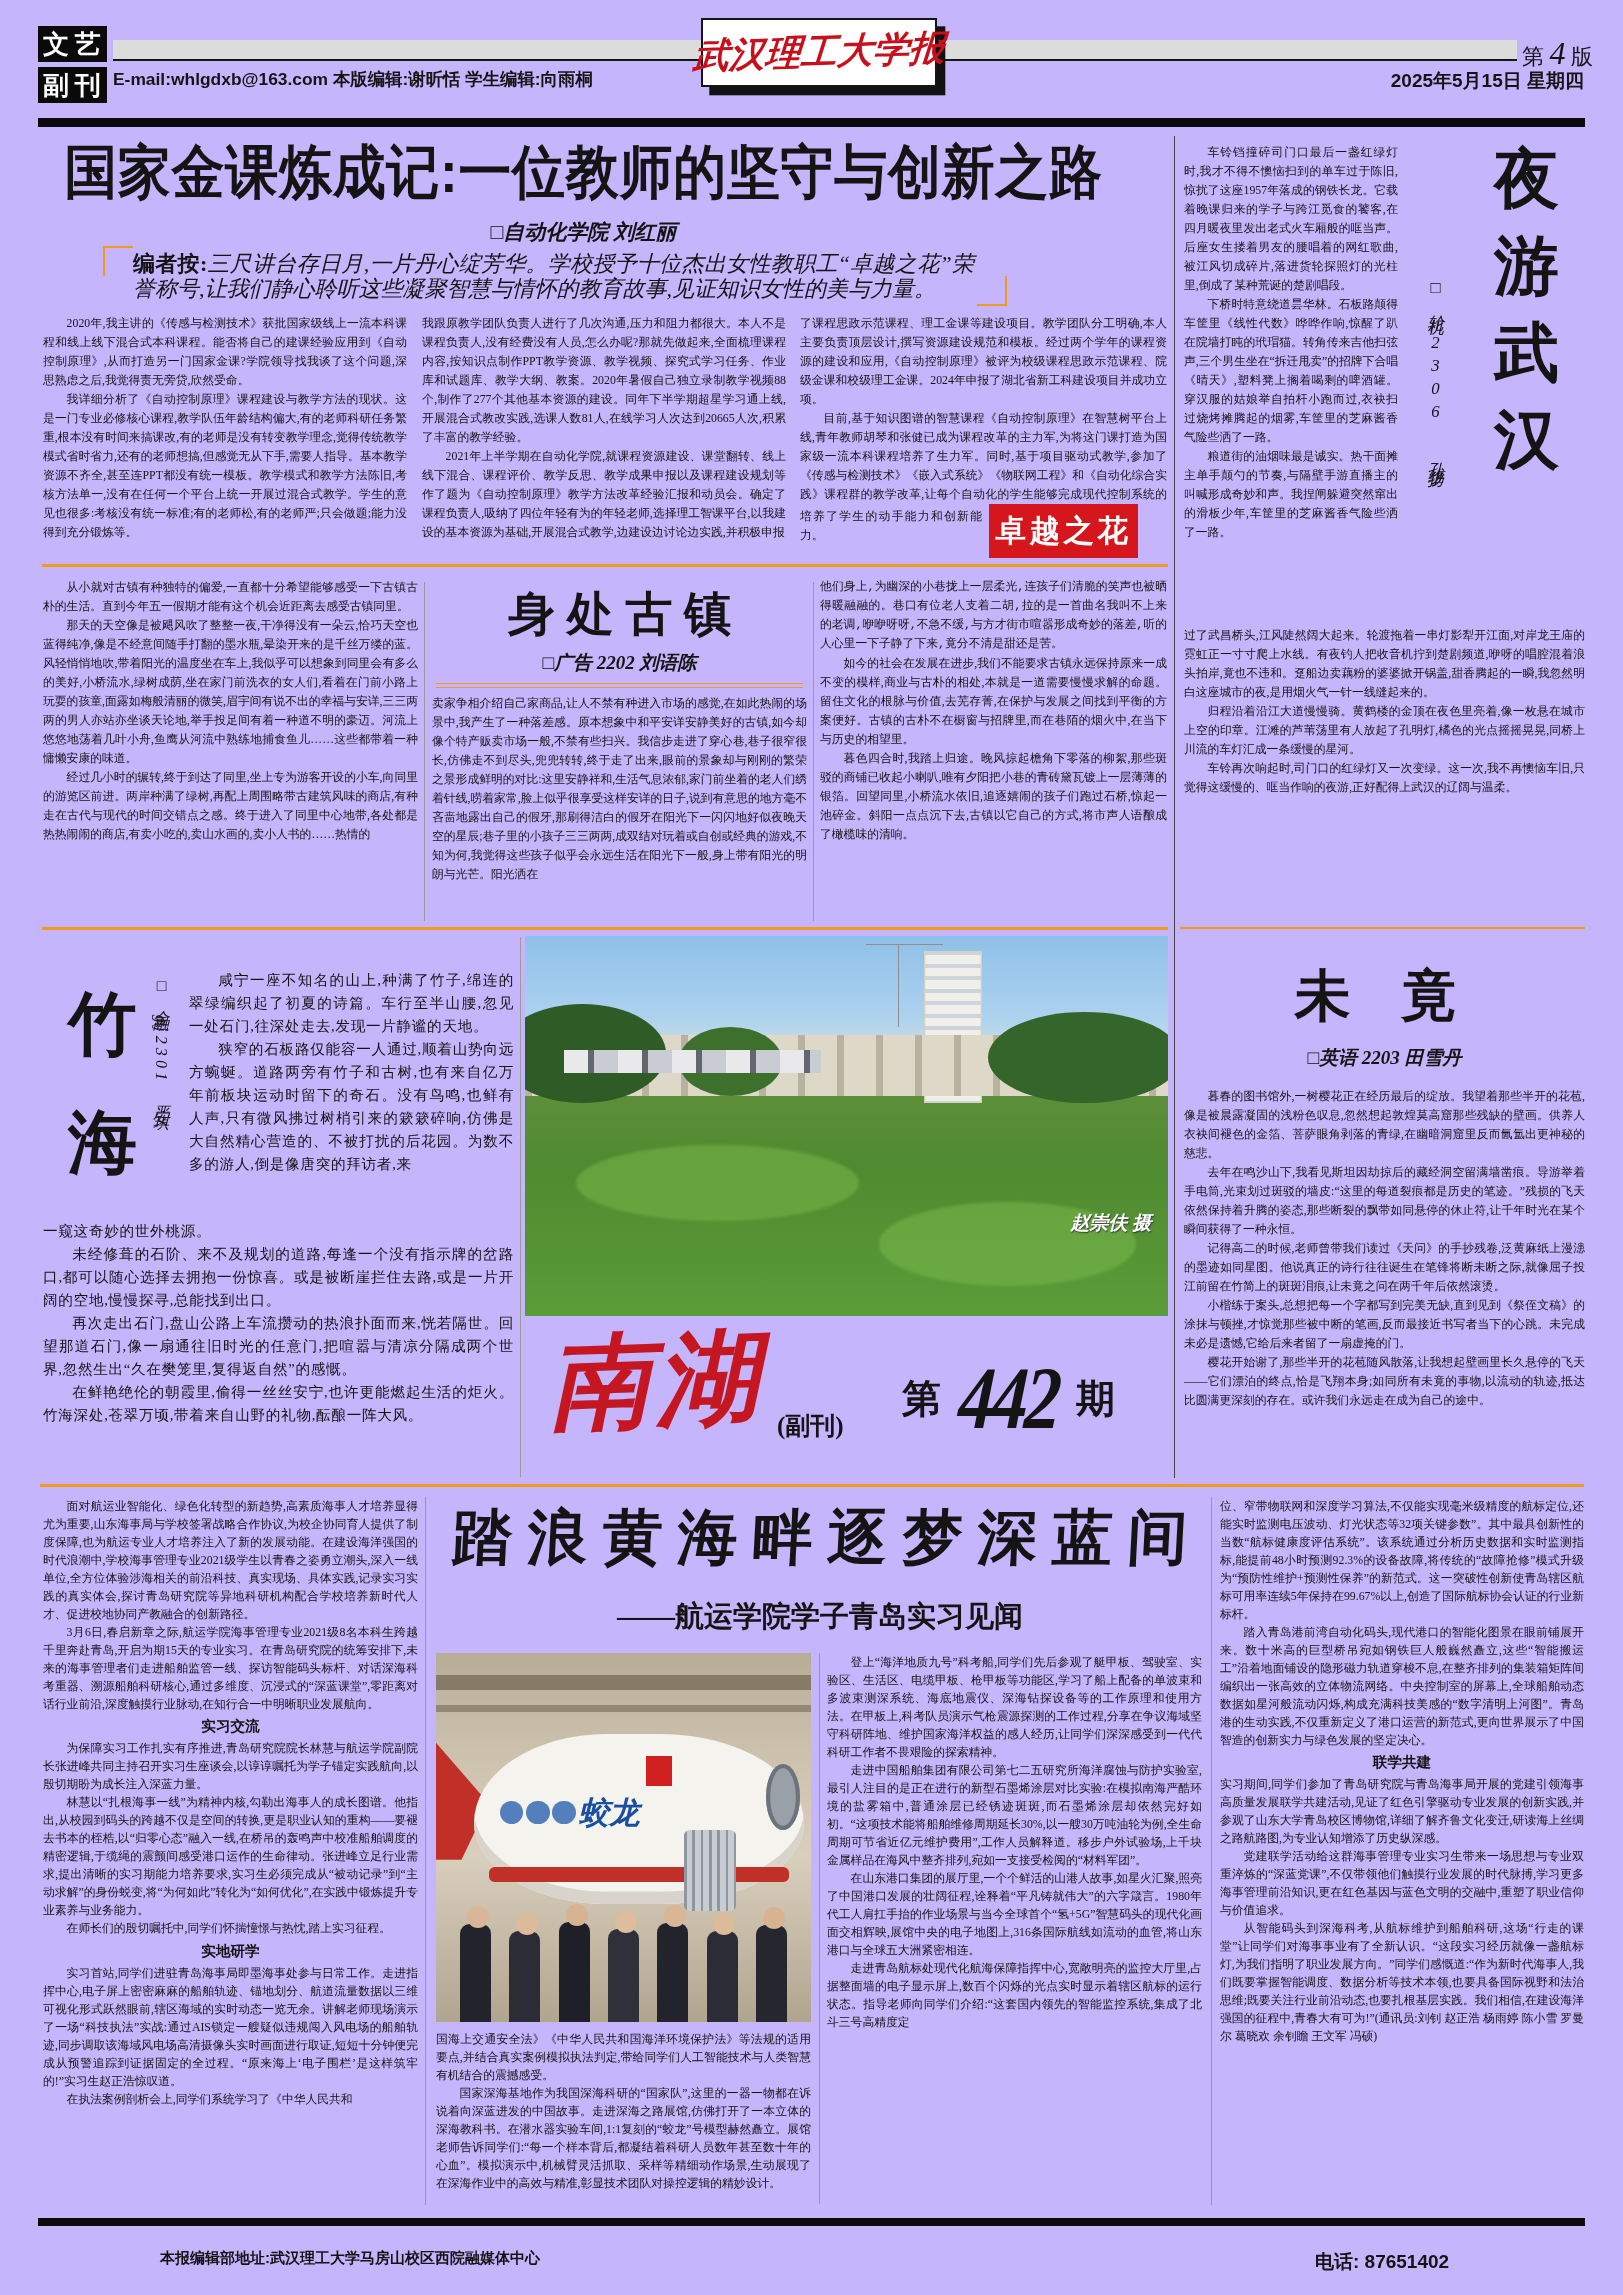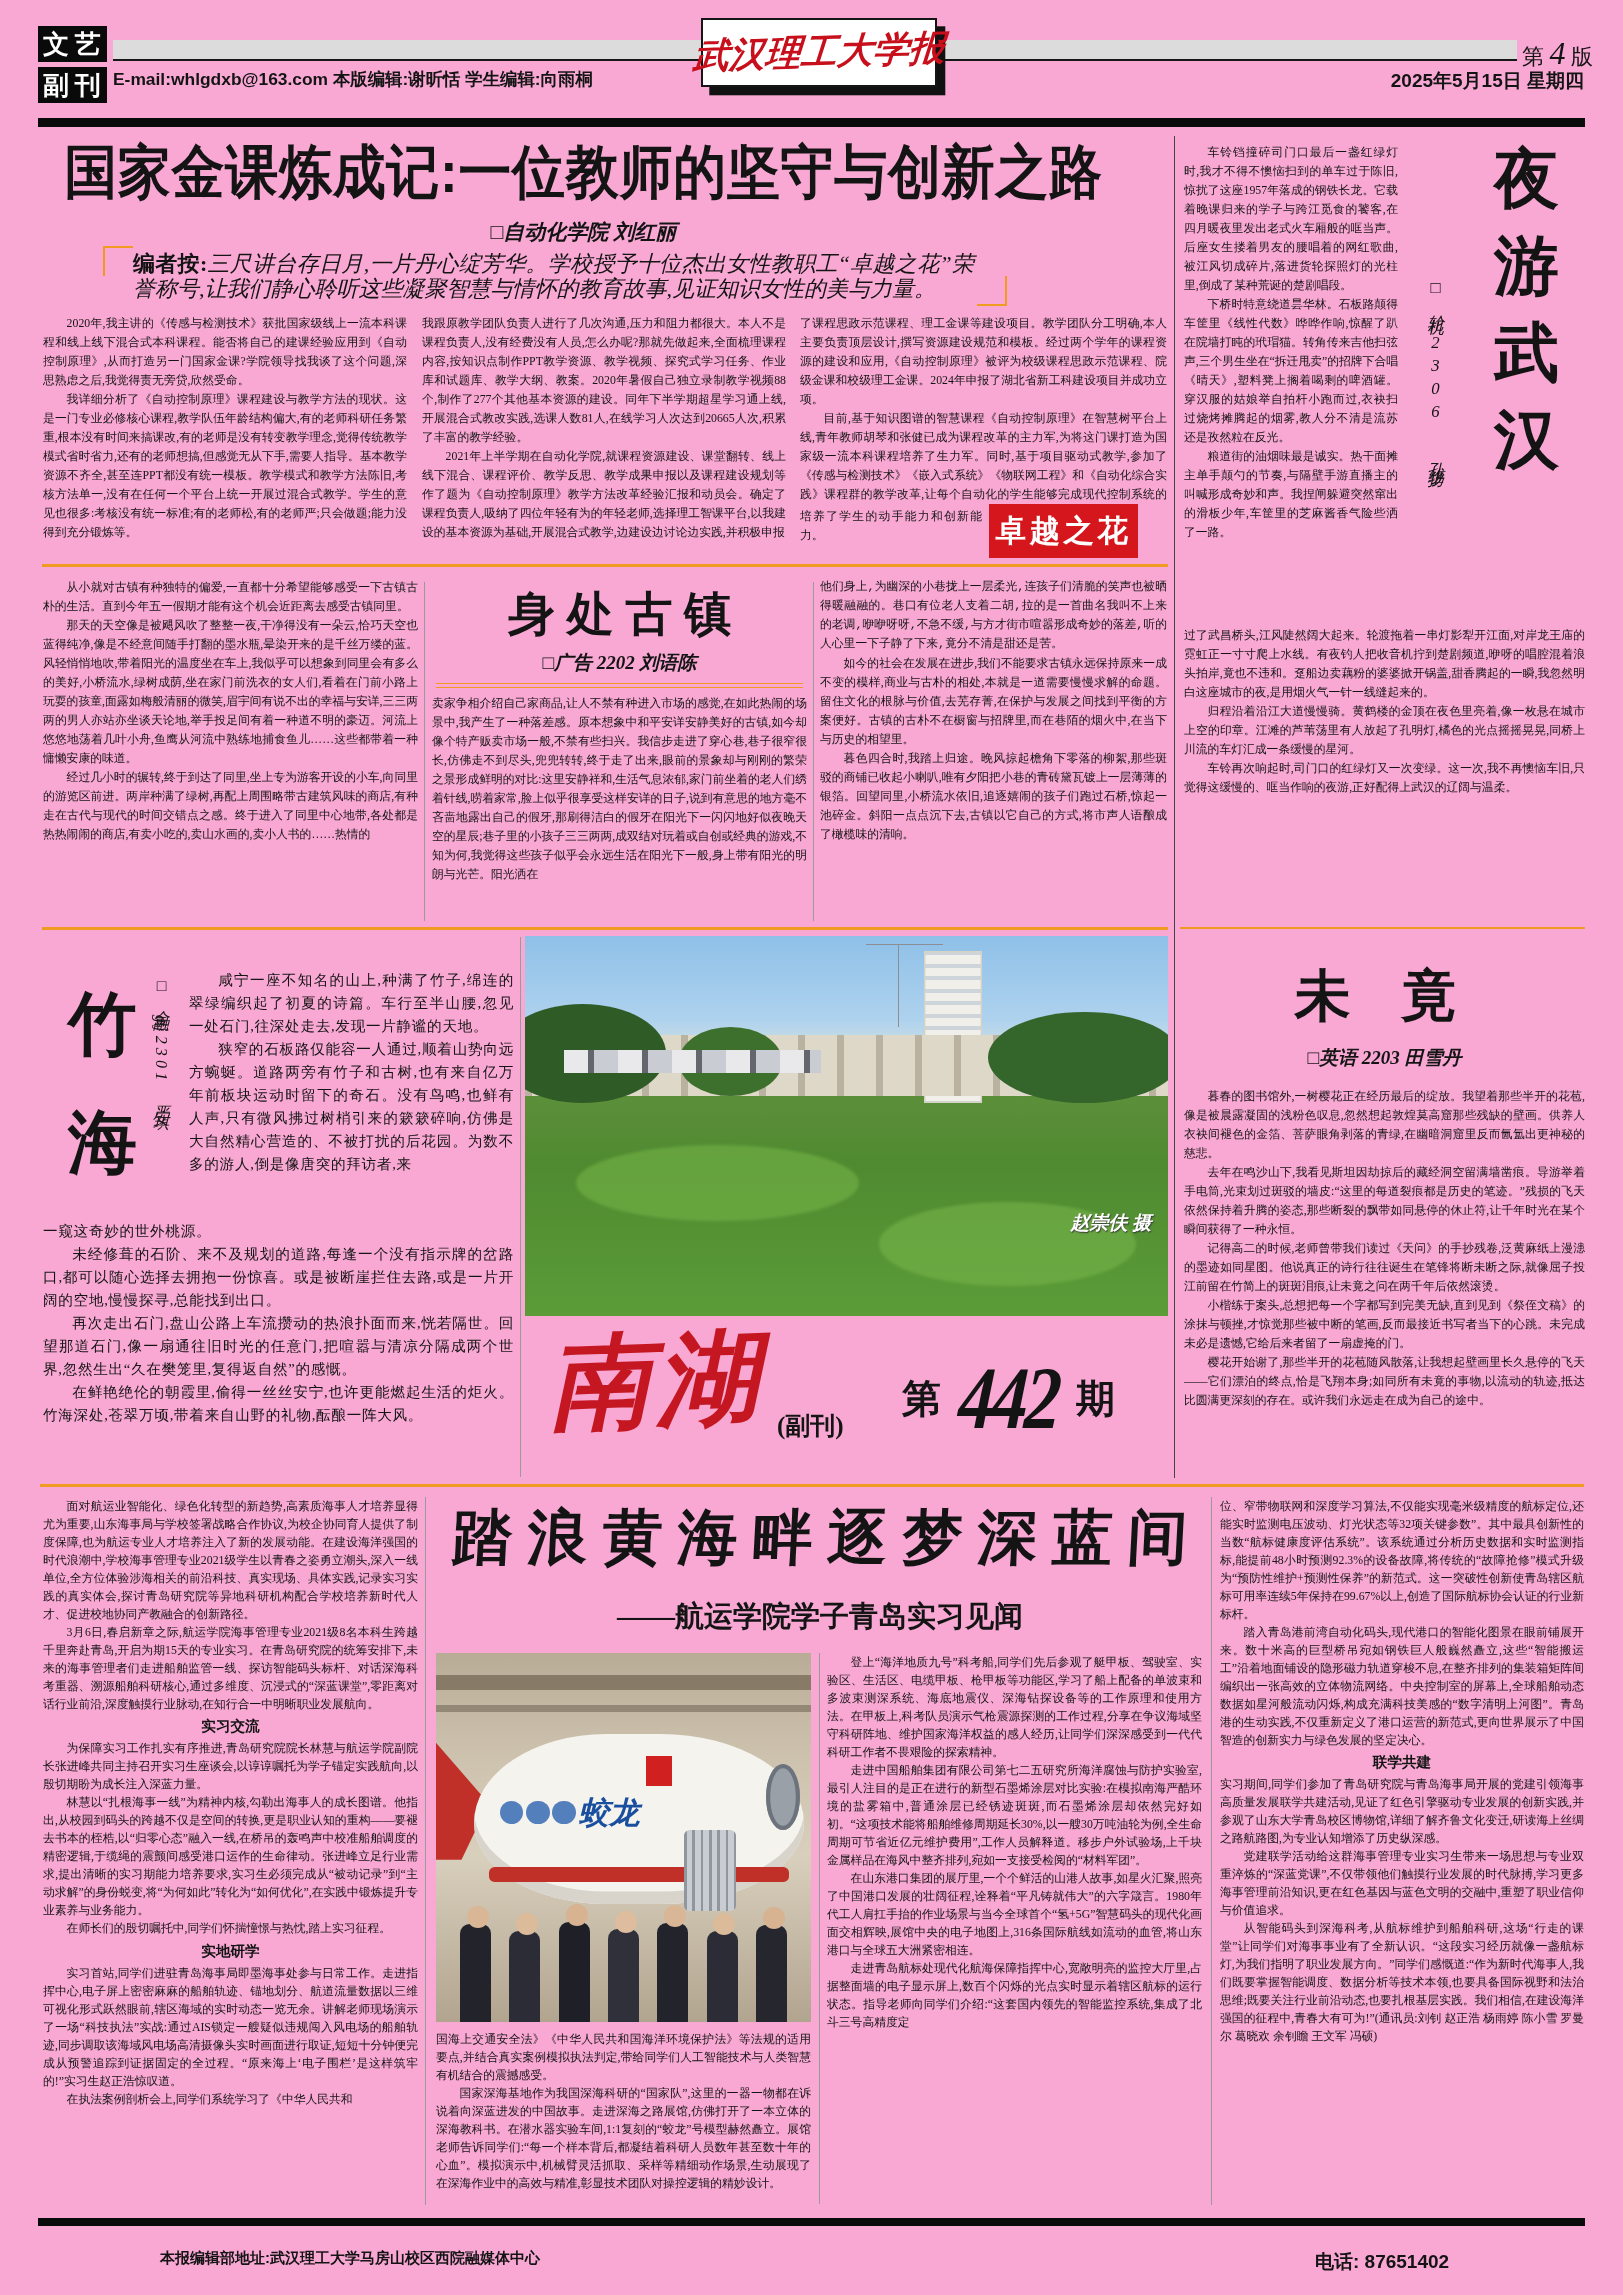--- a/index.html
+++ b/index.html
@@ -1,16 +1,16 @@
 <!DOCTYPE html>
 <html style="font-size:11px"><head>
 <meta charset="utf-8">
 <style>
   html,body{margin:0;padding:0;background:#888;}
-  .page{position:relative;width:1624px;height:2295px;background:#f9a8d4;font-family:"Liberation Serif",serif;color:#141414;overflow:hidden;}
+  .page{position:relative;width:1624px;height:2295px;background:#c4b5fd;font-family:"Liberation Serif",serif;color:#141414;overflow:hidden;}
   .abs{position:absolute;}
   .col{position:absolute;overflow:hidden;text-align:justify;}
   .col p{margin:0;text-indent:2em;}
   .col.cont p:first-child{text-indent:0;}
   .body17{font-size:11.8px;line-height:19px;}
   .body17b{font-size:11.8px;line-height:18px;}
   .bamboo-body{font-size:14.6px;line-height:23px;letter-spacing:0.7px;}
   .subhead{font-family:"Liberation Sans",sans-serif;font-weight:bold;font-size:14.6px;text-align:center;text-indent:0 !important;margin:4.2px 0;}
   .col .subhead{text-indent:0;}
   .hline{position:absolute;background:#f09a1f;}
@@ -77,21 +77,21 @@
       <p style="text-indent: 0px;">培养了学生的动手能力和创新能力。</p>
     </div>
   <div class="abs" style="left:989px;top:504px;width:149px;height:54px;background:#d5161d;color:#fff;display:flex;align-items:center;justify-content:center;font-family:'Liberation Sans',sans-serif;font-weight:bold;font-size:30.5px;letter-spacing:3.5px;">
       <span>卓越之花</span>
     </div>
 
   <div class="hline" style="left:42px;top:564px;width:1126px;height:2.8px;"></div>
 
   <div class="col body17" style="left:1184px;top:143px;width:214px;height:478px;">
       <p>车铃铛撞碎司门口最后一盏红绿灯时,我才不得不懊恼扫到的单车过于陈旧,惊扰了这座1957年落成的钢铁长龙。它载着晚课归来的学子与跨江觅食的饕客,在四月暖夜里发出老式火车厢般的哐当声。后座女生搂着男友的腰唱着的网红歌曲,被江风切成碎片,落进货轮探照灯的光柱里,倒成了某种荒诞的楚剧唱段。</p>
-      <p>下桥时特意绕道昙华林。石板路颠得车筐里《线性代数》哗哗作响,惊醒了趴在院墙打盹的玳瑁猫。转角传来吉他扫弦声,三个男生坐在“拆迁甩卖”的招牌下合唱《晴天》,塑料凳上搁着喝剩的啤酒罐。穿汉服的姑娘举自拍杆小跑而过,衣袂扫过烧烤摊腾起的烟雾,教人分不清是流苏还是孜然粒在反光。</p>
+      <p>下桥时特意绕道昙华林。石板路颠得车筐里《线性代数》哗哗作响,惊醒了趴在院墙打盹的玳瑁猫。转角传来吉他扫弦声,三个男生坐在“拆迁甩卖”的招牌下合唱《晴天》,塑料凳上搁着喝剩的啤酒罐。穿汉服的姑娘举自拍杆小跑而过,衣袂扫过烧烤摊腾起的烟雾,车筐里的芝麻酱香气险些洒了一路。</p>
       <p>粮道街的油烟味最是诚实。热干面摊主单手颠勺的节奏,与隔壁手游直播主的叫喊形成奇妙和声。我捏闸躲避突然窜出的滑板少年,车筐里的芝麻酱香气险些洒了一路。</p>
     </div>
   <div class="abs vtitle" style="left:1485px;top:147px;width:83px;gap:22px;font-size:65px;line-height:1;font-family:'Liberation Serif',serif;">
     <span>夜</span>
     <span>游</span>
     <span>武</span>
     <span>汉</span>
   </div>
   <div class="abs vbyline" style="left:1424px;top:278px;height:333px;font-size:16.7px;">□轮机 2306 孔维扬</div>
   <div class="col body17 cont" style="left:1184px;top:626px;width:401px;height:292px;">

